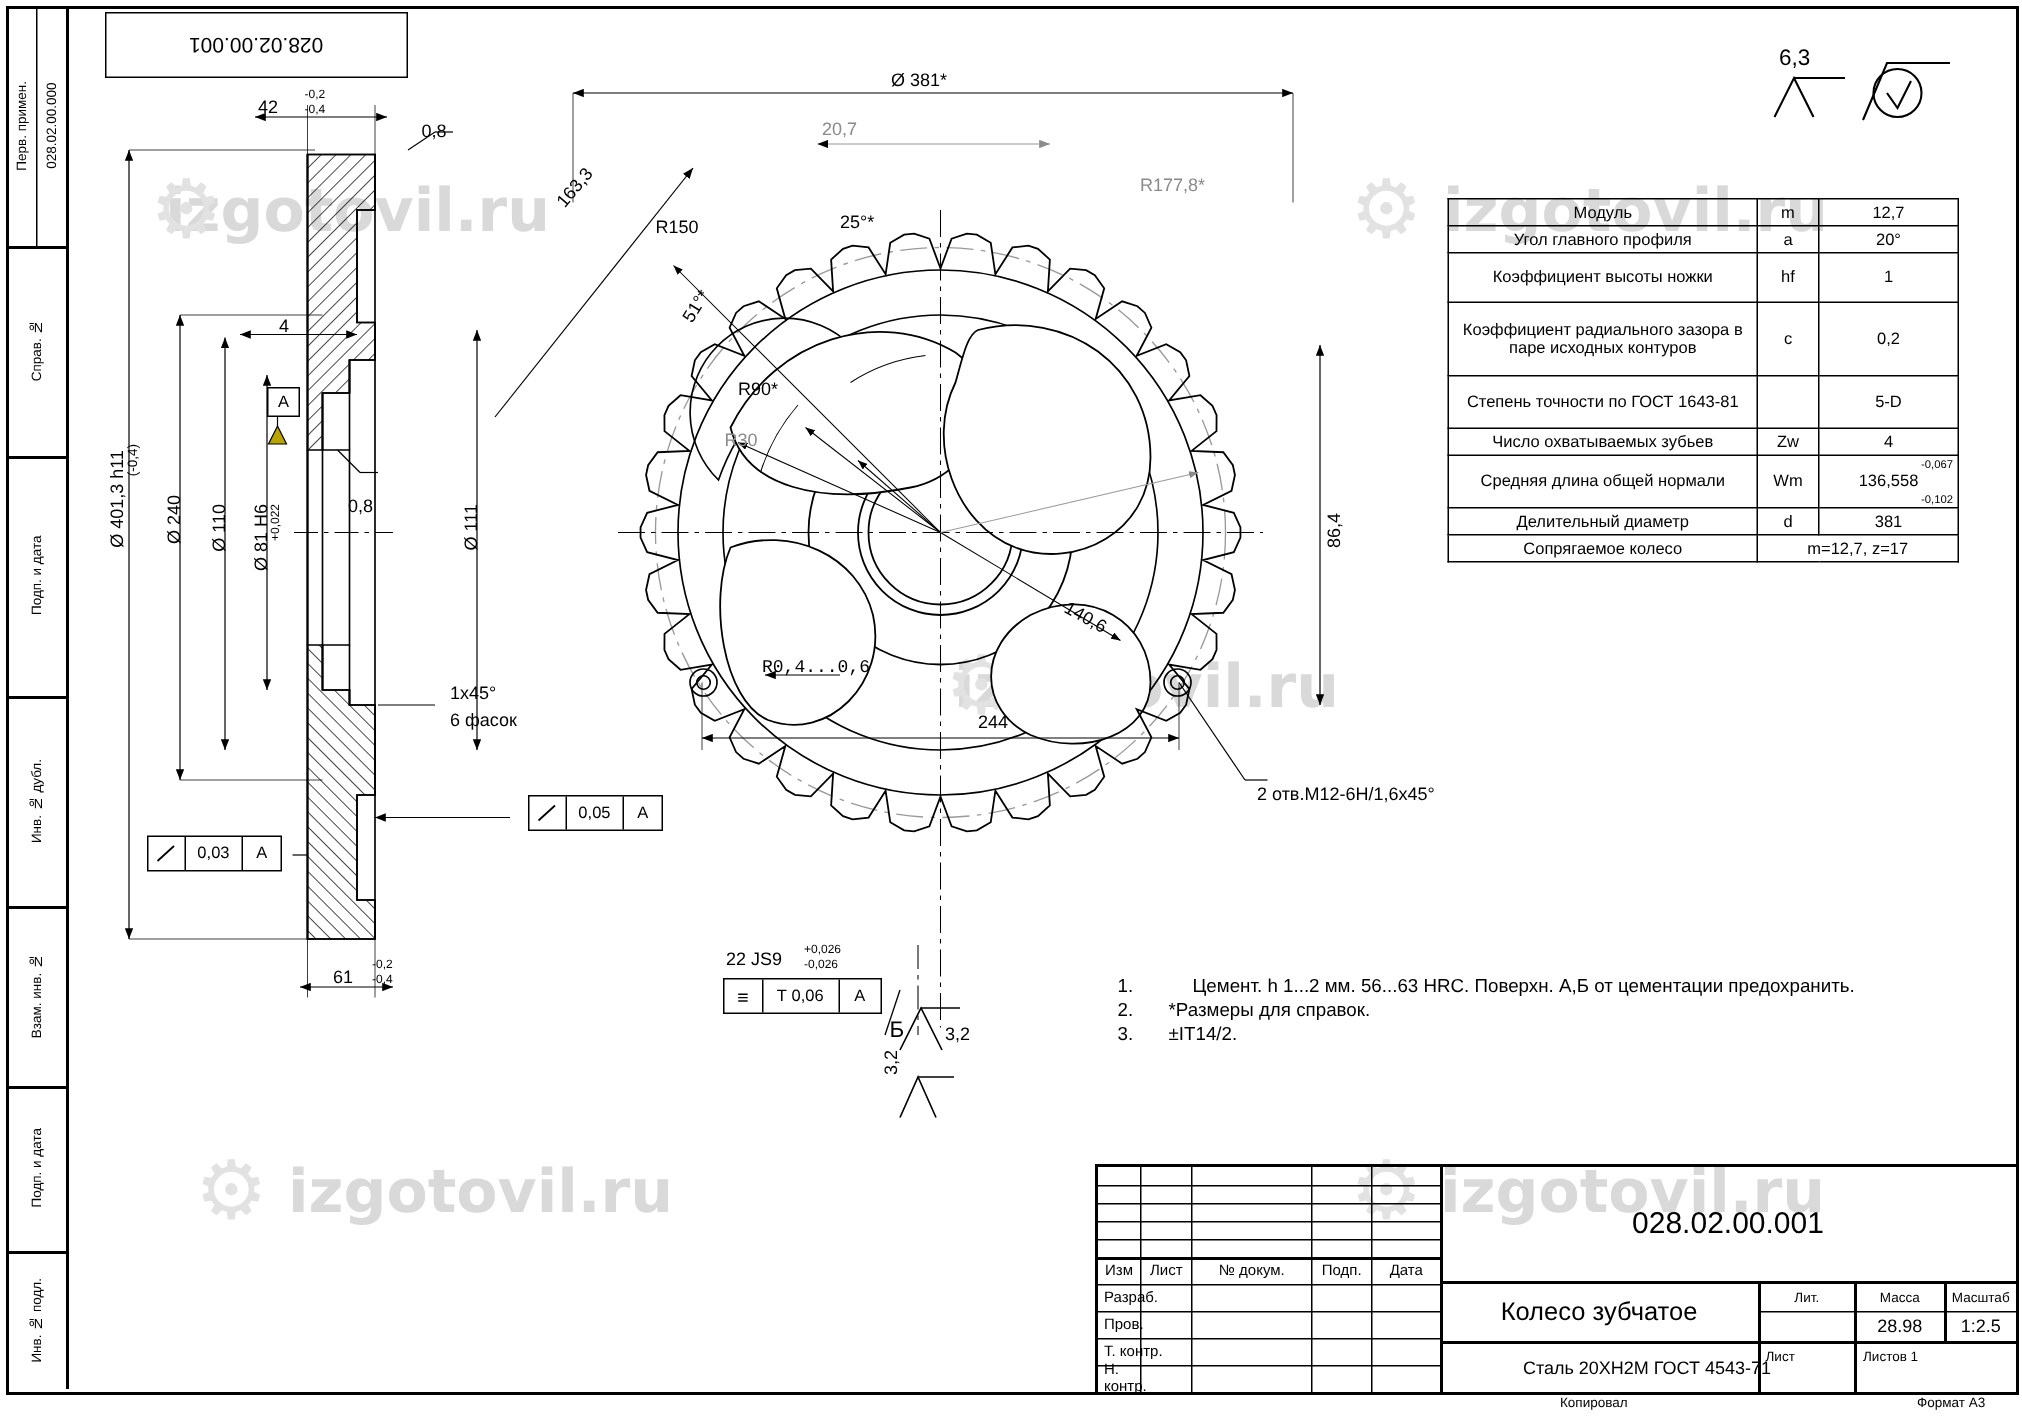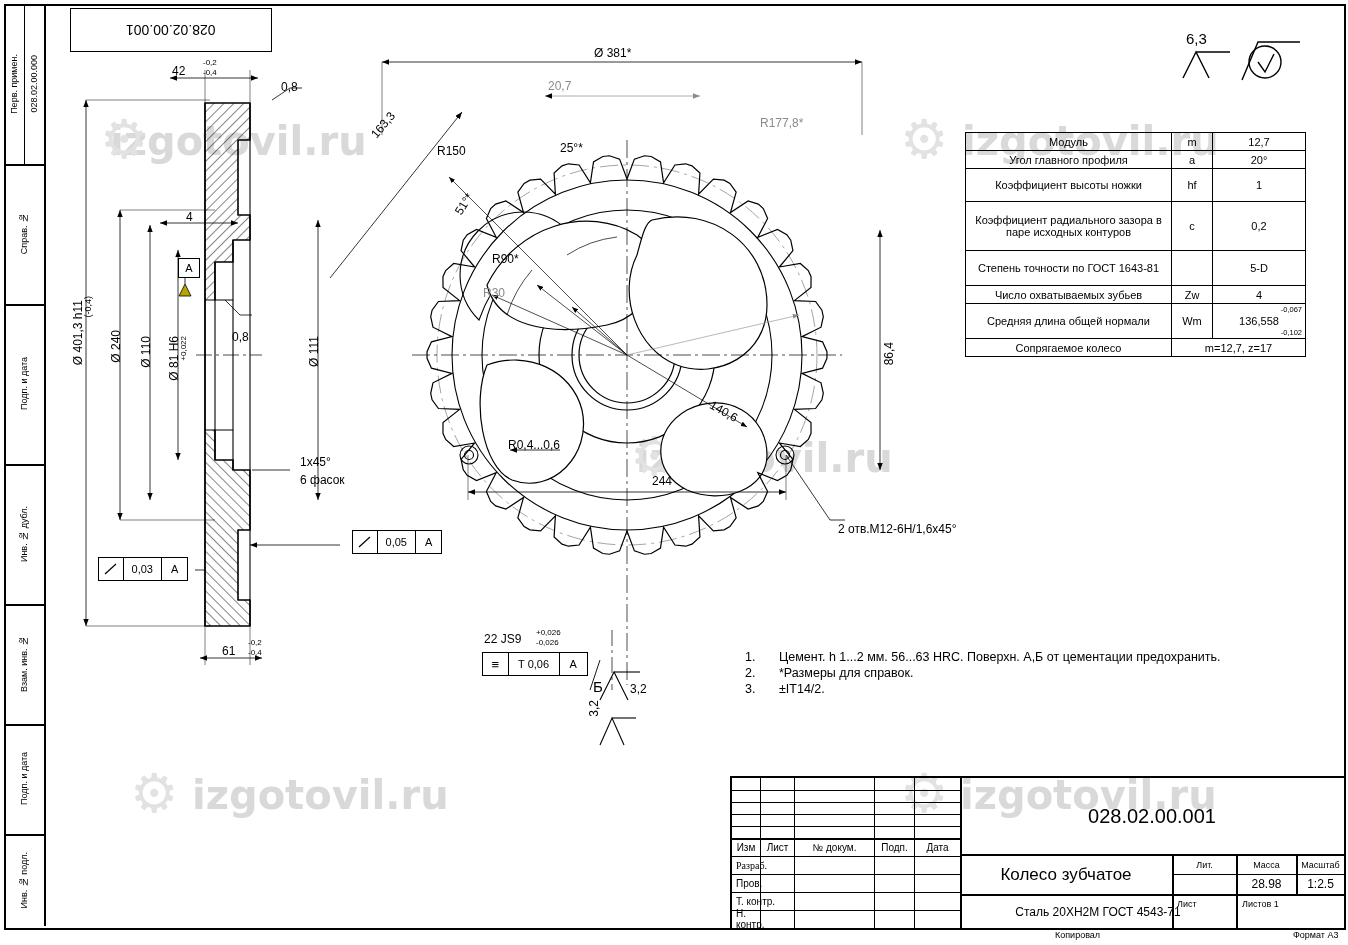--- a/index.html
+++ b/index.html
@@ -49,21 +49,21 @@
   .wm{position:absolute;color:#d9d9d9;font-size:40px;font-weight:bold;font-family:"DejaVu Sans",sans-serif;user-select:none;}
   .wmicon{position:absolute;color:#e2e2e2;font-size:54px;}
 
   
   .fbox{position:absolute;border:1px solid #000;font-size:11px;display:flex;align-items:center;background:#fff;}
   .fbox .seg{border-right:1px solid #000;height:100%;display:flex;align-items:center;justify-content:center;padding:0 4px;}
   .fbox .seg:last-child{border-right:none;}
 
   .dimtxt{position:absolute;font-size:12px;white-space:nowrap;}
   svg.ov{position:absolute;left:0;top:0;width:1348px;height:945px;overflow:visible;}
-  .bot{position:absolute;font-size:9px;margin-left:15px;}
+  .bot{position:absolute;font-size:9px;}
 </style>
 </head>
 <body>
 
 <div id="sheet">
 
   <div class="wm" style="left:110px;top:118px;">izgotovil.ru</div>
   <div class="wm" style="left:636px;top:435px;">izgotovil.ru</div>
   <div class="wm" style="left:962px;top:118px;">izgotovil.ru</div>
   <div class="wm" style="left:192px;top:772px;">izgotovil.ru</div>
@@ -351,21 +351,21 @@
   <div class="dimtxt grey" style="left:760px;top:116px;">R177,8*</div>
   <div class="dimtxt" style="left:437px;top:144px;">R150</div>
   <div class="dimtxt" style="left:560px;top:141px;">25°*</div>
   <div class="dimtxt" style="left:368px;top:132px;transform:rotate(-50deg);transform-origin:left top;">163,3</div>
   <div class="dimtxt" style="left:452px;top:210px;transform:rotate(-58deg);transform-origin:left top;">51°*</div>
   <div class="dimtxt" style="left:492px;top:252px;">R90*</div>
   <div class="dimtxt grey" style="left:483px;top:286px;">R30</div>
   <div class="dimtxt" style="left:714px;top:398px;transform:rotate(29deg);transform-origin:left top;">140,6</div>
   <div class="txt vert" style="left:883px;top:342px;">86,4</div>
   <div class="dimtxt" style="left:652px;top:474px;">244</div>
-  <div class="dimtxt" style="left:508px;top:438px;">R0,4...0,6</div>
+  <div class="dimtxt" style="left:508px;top:438px;font-family:Liberation Mono, monospace;">R0,4...0,6</div>
   <div class="dimtxt" style="left:838px;top:522px;">2 отв.М12-6Н/1,6x45°</div>
   <div class="dimtxt" style="left:484px;top:632px;">22 JS9</div>
   <div class="dimtxt xs" style="left:536px;top:628px;font-size:8px;">+0,026</div>
   <div class="dimtxt xs" style="left:536px;top:638px;font-size:8px;">-0,026</div>
   <div class="dimtxt" style="left:593px;top:678px;font-size:15px;">Б</div>
   <div class="dimtxt" style="left:630px;top:682px;">3,2</div>
   <div class="txt vert" style="left:588px;top:700px;">3,2</div>
 
   <div class="dimtxt" style="left:1186px;top:30px;font-size:15px;">6,3</div>
 
@@ -404,30 +404,35 @@
     <tr>
       <td class="name" style="height:32px;">Средняя длина общей нормали</td>
       <td class="sym">Wm</td>
       <td class="val" style="position:relative;">
         <span>136,558</span>
         <span style="position:absolute;right:3px;top:1px;font-size:7.5px;">-0,067</span>
         <span style="position:absolute;right:3px;bottom:1px;font-size:7.5px;">-0,102</span>
       </td>
     </tr>
     <tr>
+          <td class="name">Делительный диаметр</td>
+          <td class="sym">d</td>
+          <td class="val">381</td>
+        </tr>
+    <tr>
           <td class="name">Сопрягаемое колесо</td>
           <td colspan="2" class="val" style="width:120px;">m=12,7, z=17</td>
         </tr>
   </tbody>
     </table>
 
   <div class="notes">
     <div class="row">
       <div class="num">1.</div>
-      <div style="max-width:540px;">Цемент. h 1...2 мм. 56...63 HRC. Поверхн. А,Б от цементации предохранить.</div>
+      <div style="max-width:540px;margin-left:16px;">Цемент. h 1...2 мм. 56...63 HRC. Поверхн. А,Б от цементации предохранить.</div>
     </div>
     <div class="row">
       <div class="num">2.</div>
       <div>*Размеры для справок.</div>
     </div>
     <div class="row">
       <div class="num">3.</div>
       <div>±IT14/2.</div>
     </div>
   </div>
@@ -466,21 +471,21 @@
     <div class="l" style="left:228px;top:126px;width:212px;height:0px;"></div>
     <div class="l" style="left:440px;top:40px;width:0;height:0;"></div>
     <div class="l" style="left:228px;top:124px;width:384px;height:0;"></div>
 
     <div class="c cc" style="left:0;top:60px;width:28px;height:18px;">Изм</div>
     <div class="c cc" style="left:29px;top:60px;width:33px;height:18px;">Лист</div>
     <div class="c cc" style="left:63px;top:60px;width:79px;height:18px;">№ докум.</div>
     <div class="c cc" style="left:143px;top:60px;width:39px;height:18px;">Подп.</div>
     <div class="c cc" style="left:183px;top:60px;width:45px;height:18px;">Дата</div>
 
-    <div class="c" style="left:2px;top:78px;width:26px;height:18px;font-family:Liberation Serif, serif;">Разраб.</div>
+    <div class="c" style="left:2px;top:78px;width:26px;height:18px;">Разраб.</div>
     <div class="c" style="left:2px;top:96px;width:26px;height:18px;">Пров.</div>
     <div class="c" style="left:2px;top:114px;width:40px;height:18px;">Т. контр.</div>
     <div class="c" style="left:2px;top:132px;width:40px;height:18px;">Н. контр.</div>
     <div class="c" style="left:2px;top:150px;width:40px;height:0;overflow:hidden;"></div>
 
     <div class="c cc" style="left:228px;top:0;width:384px;height:76px;font-size:20px;">028.02.00.001</div>
 
     <div class="c cc" style="left:228px;top:78px;width:212px;height:38px;font-size:17px;">Колесо зубчатое</div>
 
     <div class="c cc" style="left:228px;top:118px;width:276px;height:32px;font-size:12px;">Сталь 20ХН2М ГОСТ 4543-71</div>

